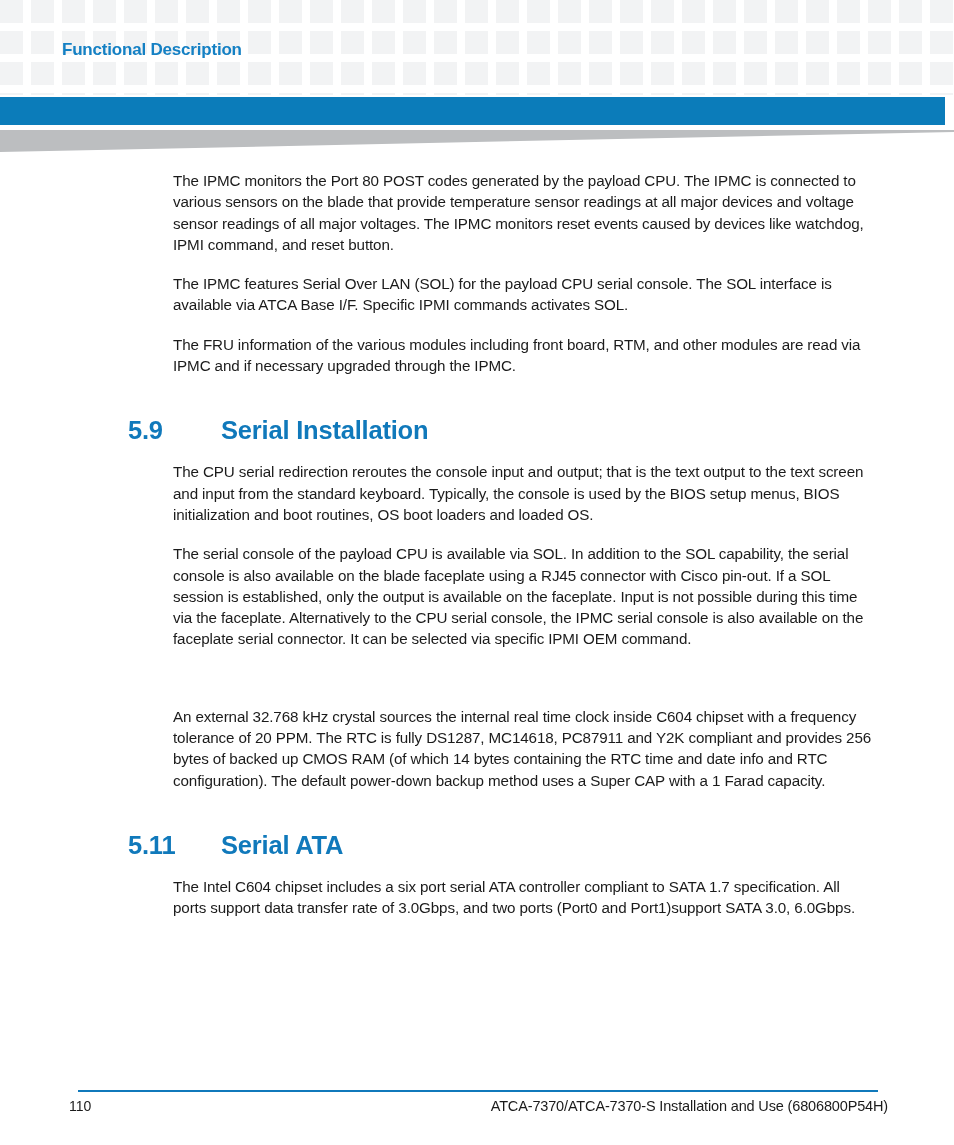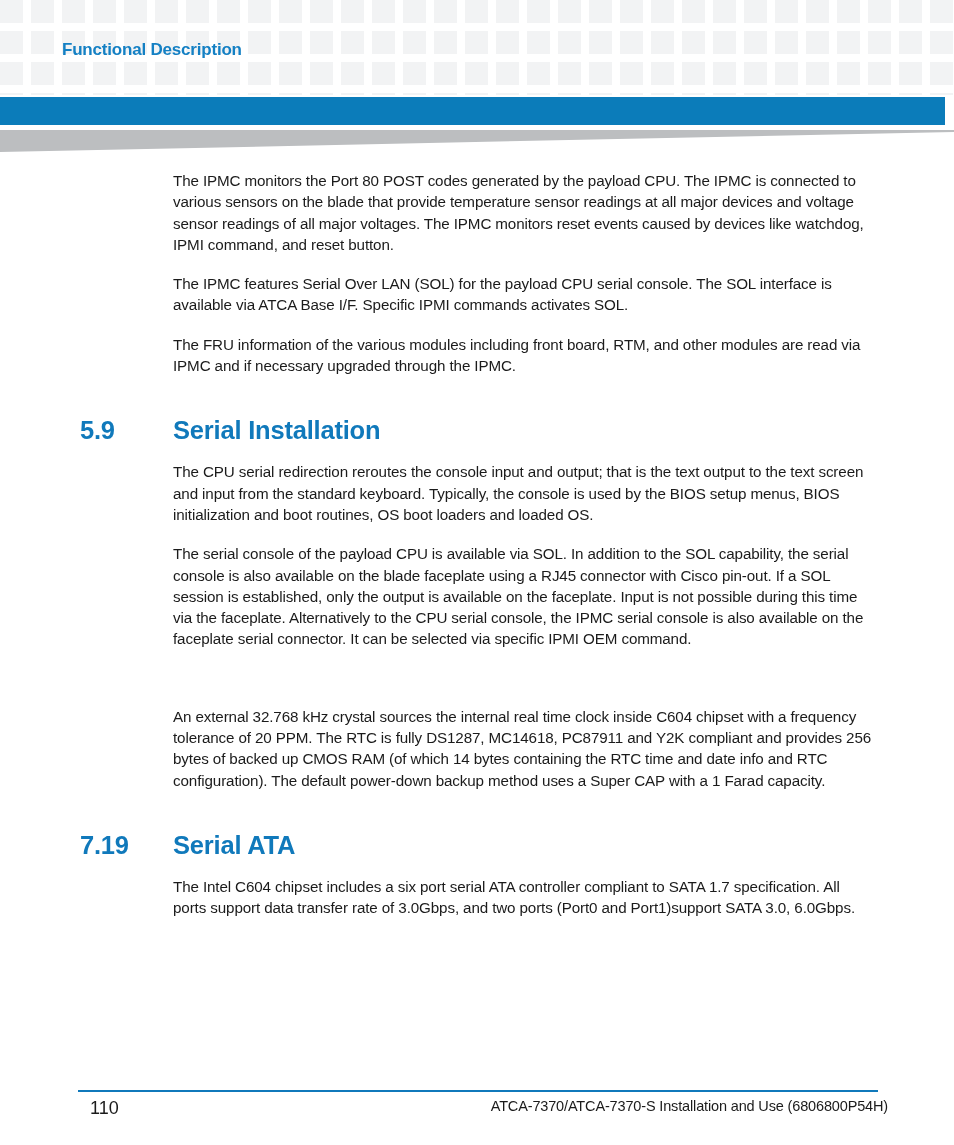--- a/index.html
+++ b/index.html
@@ -118,20 +118,21 @@
     font-size: 25.5px;
     font-weight: bold;
     color: #1079bb;
     letter-spacing: -0.2px;
     display: flex;
   }
   h2.section-heading .sec-num {
     display: inline-block;
     width: 93px;
     flex: 0 0 93px;
+    margin-left: 48px;
   }
   h2.section-heading .sec-title {
     display: inline-block;
   }
 
   .gap-before-heading { height: 22px; }
   .gap-after-heading  { height: 16px; }
 
   
   .footer-rule {
@@ -144,23 +145,23 @@
   }
   .footer {
     position: absolute;
     left: 0;
     top: 1098px;
     width: 954px;
     height: 24px;
   }
   .footer-page-number {
     position: absolute;
-    left: 90px;
-    top: 0;
-    font-size: 18px;
+    left: 69px;
+    top: 0;
+    font-size: 14px;
     color: #1b1b1b;
   }
   .footer-doc-title {
     position: absolute;
     left: 0;
     top: 0;
     width: 888px;
     text-align: right;
     font-size: 14.5px;
     font-weight: normal;
@@ -204,21 +205,21 @@
 
   <p class="body-text">The serial console of the payload CPU is available via SOL. In addition to the SOL capability, the serial console is also available on the blade faceplate using a RJ45 connector with Cisco pin-out. If a SOL session is established, only the output is available on the faceplate. Input is not possible during this time via the faceplate. Alternatively to the CPU serial console, the IPMC serial console is also available on the faceplate serial connector. It can be selected via specific IPMI OEM command.</p>
 
   <div class="gap-before-heading"></div>
   <div class="gap-after-heading"></div>
 
   <p class="body-text">An external 32.768 kHz crystal sources the internal real time clock inside C604 chipset with a frequency tolerance of 20 PPM. The RTC is fully DS1287, MC14618, PC87911 and Y2K compliant and provides 256 bytes of backed up CMOS RAM (of which 14 bytes containing the RTC time and date info and RTC configuration). The default power-down backup method uses a Super CAP with a 1 Farad capacity.</p>
 
   <div class="gap-before-heading"></div>
   <h2 class="section-heading">
-    <span class="sec-num">7.19</span>
+    <span class="sec-num">5.11</span>
     <span class="sec-title">Serial ATA</span>
   </h2>
   <div class="gap-after-heading"></div>
 
   <p class="body-text">The Intel C604 chipset includes a six port serial ATA controller compliant to SATA 1.7 specification. All ports support data transfer rate of 3.0Gbps, and two ports (Port0 and Port1)support SATA 3.0, 6.0Gbps.</p>
 
 </div>
 
 <div class="footer-rule"></div>
 <div class="footer">

